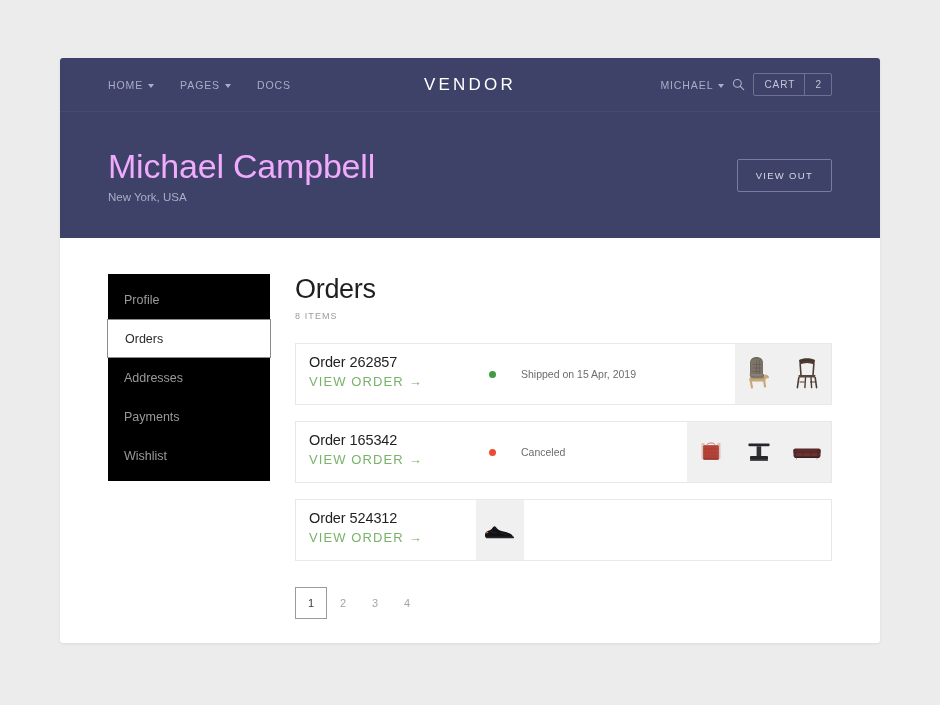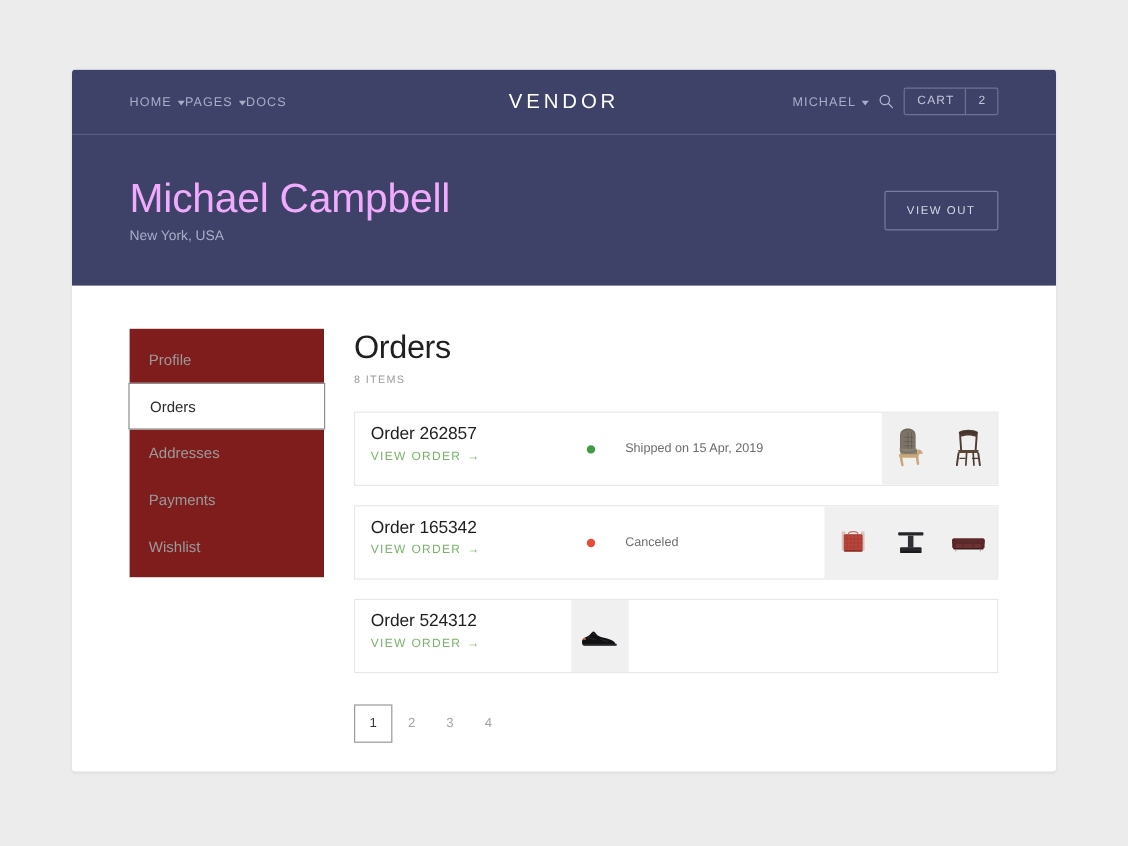--- a/index.html
+++ b/index.html
@@ -24,20 +24,21 @@
   .navbar {
     height: 54px;
     background: #3e4269;
     display: flex;
     align-items: center;
     position: relative;
     border-bottom: 1px solid #454a72;
   }
   .nav-left {
     display: flex; align-items: center;
+    gap: 26px;
     padding-left: 48px;
   }
   .nav-link {
     color: #a9adc6;
     font-size: 10.5px;
     letter-spacing: 0.9px;
     text-transform: uppercase;
     display: flex; align-items: center;
     gap: 5px;
     cursor: pointer;
@@ -124,21 +125,21 @@
 
   
   .content {
     display: flex;
     padding: 36px 48px 0 48px;
     gap: 0;
   }
   .sidebar {
     width: 162px;
     flex: 0 0 162px;
-    background: #7f1d1d;
+    background: #000000;
     padding: 6px 0;
     align-self: flex-start;
   }
   .side-item {
     height: 39px;
     display: flex;
     align-items: center;
     padding-left: 16px;
     color: #9a9a9a;
     font-size: 12.5px;
@@ -187,21 +188,21 @@
     flex: 0 0 180px;
   }
   .order-id {
     font-size: 14.5px;
     color: #1f1f1f;
     font-weight: 400;
     letter-spacing: -0.1px;
   }
   .order-link {
     margin-top: 4px;
-    font-size: 10px;
+    font-size: 13px;
     letter-spacing: 1.1px;
     color: #79b36a;
     cursor: pointer;
     display: inline-flex;
     align-items: center;
     gap: 5px;
   }
   .order-status {
     flex: 1 1 auto;
     display: flex;

